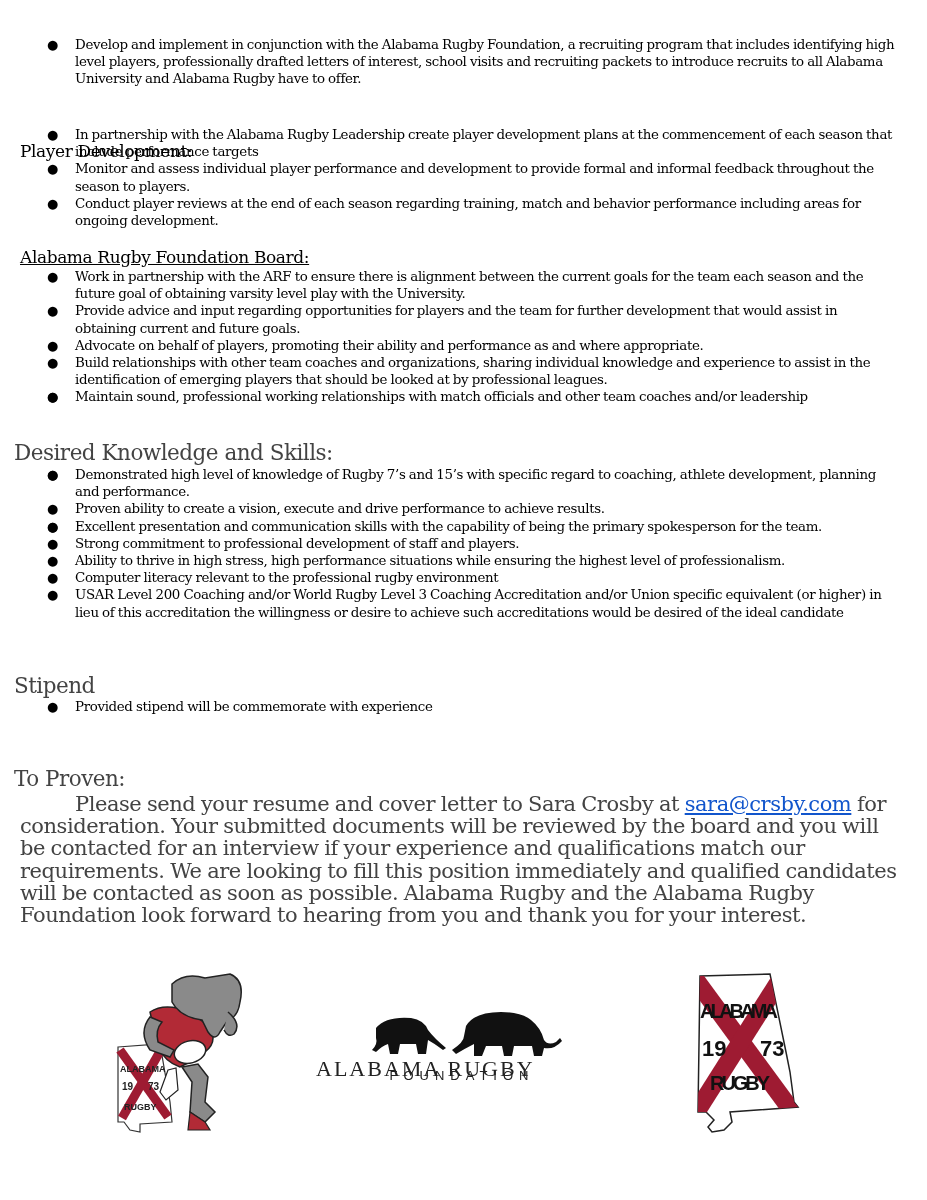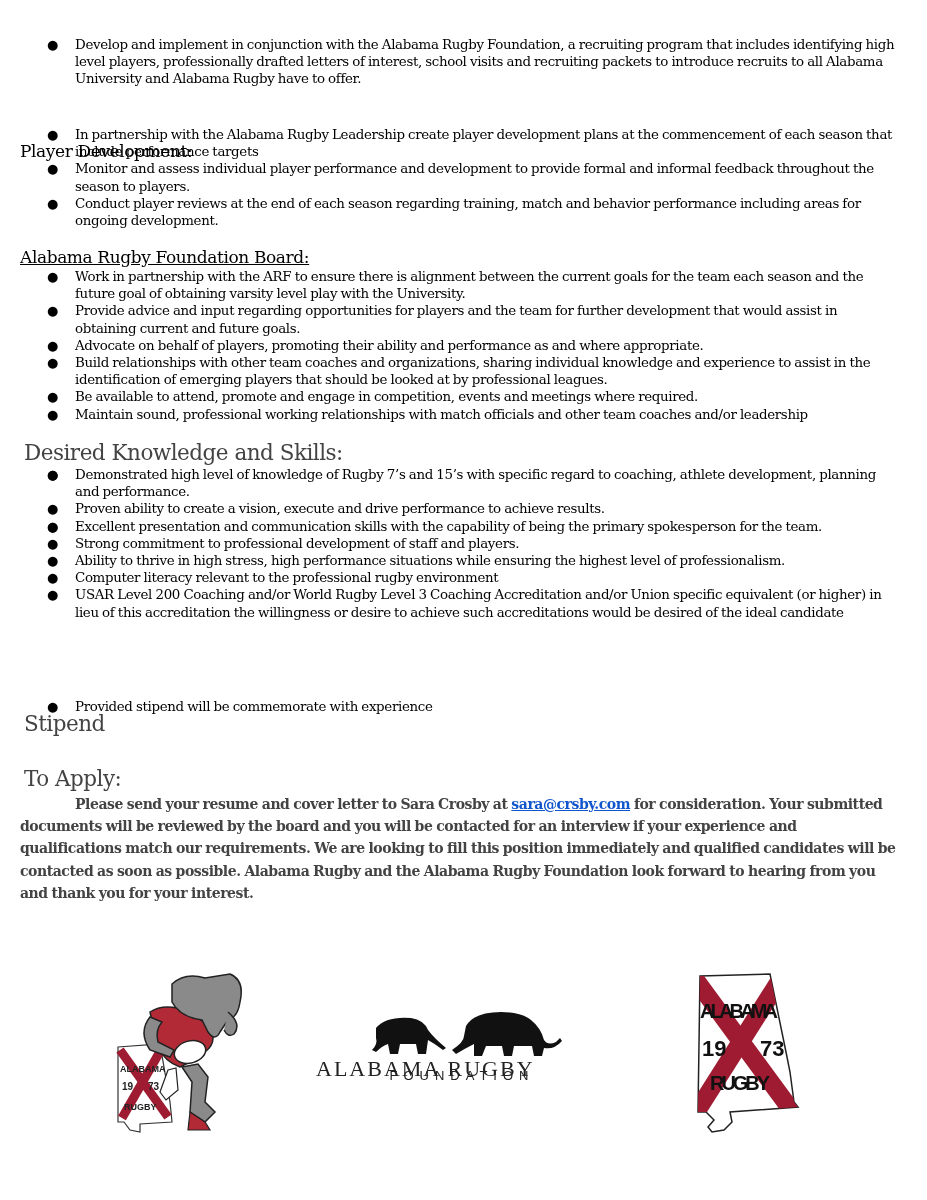--- a/index.html
+++ b/index.html
@@ -17,26 +17,26 @@
     font-size: 13.4px; line-height: 17.2px; letter-spacing: -0.35px;
     word-spacing: -0.5px;
   }
   ul.blist li .dot {
     position: absolute; left: 47px; top: 0; font-size: 13px;
   }
   .h-small {
     position: absolute; left: 20px; font-size: 17px; letter-spacing: -0.4px; color: #000;
   }
   .h-large {
-    position: absolute; left: 24px; font-size: 21.5px; letter-spacing: -0.5px; color: #434343;
+    position: absolute; left: 14px; font-size: 21.5px; letter-spacing: -0.5px; color: #434343;
   }
   .sec { position: absolute; left: 0; width: 927px; }
   .apply-para {
     position: absolute; left: 20px; width: 880px; top: 793px;
-    font-size: 14px; line-height: 22.2px; color: #434343; letter-spacing: -0.45px; word-spacing: -0.6px; font-weight: bold;
+    font-size: 21px; line-height: 22.2px; color: #434343; letter-spacing: -0.45px; word-spacing: -0.6px;
   }
   .apply-para .indent { display: inline-block; width: 55px; }
   .apply-para a { color: #1155cc; text-decoration: underline; }
   .logo { position: absolute; }
 </style>
 </head>
 <body>
 
 <div class="page">
 
@@ -55,48 +55,48 @@
     </ul>
   </div>
 
   <div class="h-small" style="top:247px;text-decoration:underline;">Alabama Rugby Foundation Board:</div>
   <div class="sec" style="top:268px;">
     <ul class="blist">
       <li><span class="dot">●</span><span>Work in partnership with the ARF to ensure there is alignment between the current goals for the team each season and the future goal of obtaining varsity level play with the University.</span></li>
       <li><span class="dot">●</span><span>Provide advice and input regarding opportunities for players and the team for further development that would assist in obtaining current and future goals.</span></li>
       <li><span class="dot">●</span><span>Advocate on behalf of players, promoting their ability and performance as and where appropriate.</span></li>
       <li><span class="dot">●</span><span>Build relationships with other team coaches and organizations, sharing individual knowledge and experience to assist in the identification of emerging players that should be looked at by professional leagues.</span></li>
-      <li><span class="dot">●</span><span>Be available to attend, promote and engage in competition, events and meetings where required.</span></li>
+      <li><span class="dot">●</span></li>
       <li><span class="dot">●</span><span>Maintain sound, professional working relationships with match officials and other team coaches and/or leadership</span></li>
     </ul>
   </div>
 
   <div class="h-large" style="top:440px;">Desired Knowledge and Skills:</div>
   <div class="sec" style="top:466px;">
     <ul class="blist">
       <li><span class="dot">●</span></li>
       <li><span class="dot">●</span><span>Demonstrated high level of knowledge of Rugby 7’s and 15’s with specific regard to coaching, athlete development, planning and performance.</span></li>
       <li><span class="dot">●</span><span>Proven ability to create a vision, execute and drive performance to achieve results.</span></li>
       <li><span class="dot">●</span></li>
       <li><span class="dot">●</span><span>Excellent presentation and communication skills with the capability of being the primary spokesperson for the team.</span></li>
       <li><span class="dot">●</span><span>Strong commitment to professional development of staff and players.</span></li>
       <li><span class="dot">●</span><span>Ability to thrive in high stress, high performance situations while ensuring the highest level of professionalism.</span></li>
       <li><span class="dot">●</span><span>Computer literacy relevant to the professional rugby environment</span></li>
       <li><span class="dot">●</span><span>USAR Level 200 Coaching and/or World Rugby Level 3 Coaching Accreditation and/or Union specific equivalent (or higher) in lieu of this accreditation the willingness or desire to achieve such accreditations would be desired of the ideal candidate</span></li>
     </ul>
   </div>
 
-  <div class="h-large" style="top:673px;margin-top:38px;">Stipend</div>
+  <div class="h-large" style="top:673px;">Stipend</div>
   <div class="sec" style="top:698px;">
     <ul class="blist">
       <li><span class="dot">●</span><span>Provided stipend will be commemorate with experience</span></li>
     </ul>
   </div>
 
-  <div class="h-large" style="top:766px;">To Apply:</div>
+  <div class="h-large" style="top:766px;">To Proven:</div>
   <div class="apply-para"><span class="indent"></span><span>Please send your resume and cover letter to Sara Crosby at </span><a href="mailto:sara@crsby.com">sara@crsby.com</a><span> for consideration. Your submitted documents will be reviewed by the board and you will be contacted for an interview if your experience and qualifications match our requirements. We are looking to fill this position immediately and qualified candidates will be contacted as soon as possible. Alabama Rugby and the Alabama Rugby Foundation look forward to hearing from you and thank you for your interest.</span></div>
 
   <div class="logo" style="left:110px; top:972px; width:140px; height:165px;">
     <svg width="140" height="165" viewBox="0 0 140 165">
 
       <path d="M8 75 L50 72 L60 130 L62 150 L30 152 L30 160 L20 158 L14 150 L8 150 Z" fill="#fff" stroke="#333" stroke-width="1.2"></path>
       <path d="M10 78 L58 145" stroke="#9e1b32" stroke-width="9"></path>
       <path d="M52 76 L12 146" stroke="#9e1b32" stroke-width="9"></path>
       <text x="10" y="100" font-size="9" font-family="Liberation Sans, sans-serif" font-weight="bold" fill="#222">ALABAMA</text>
       <text x="12" y="118" font-size="10" font-family="Liberation Sans, sans-serif" font-weight="bold" fill="#222">19</text>

